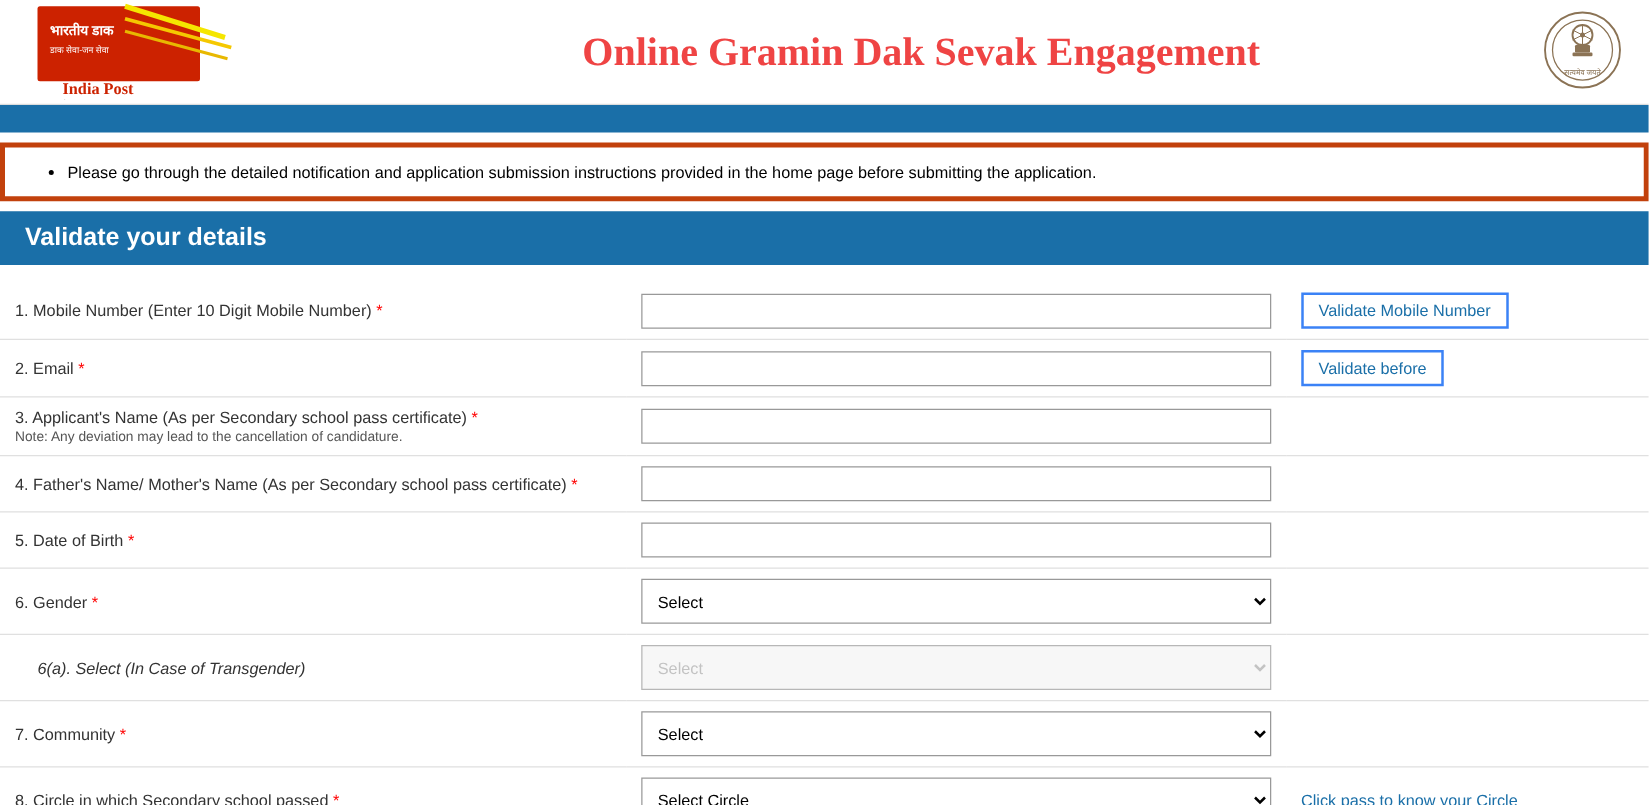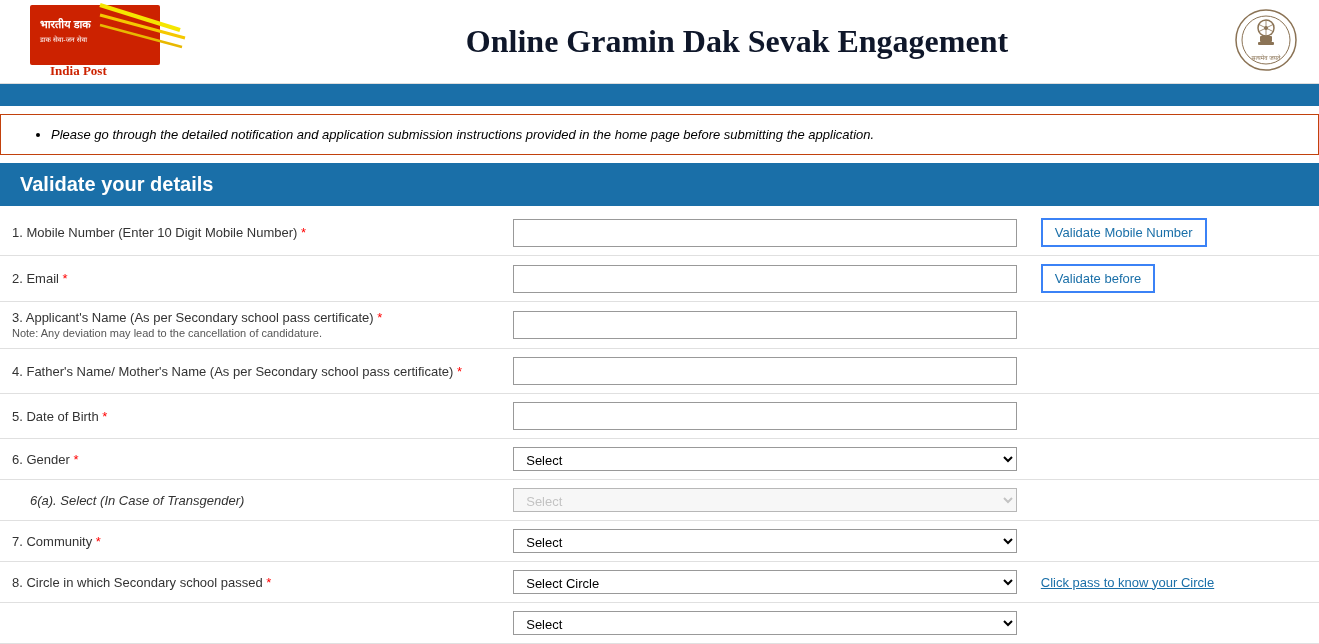--- a/index.html
+++ b/index.html
@@ -13,49 +13,48 @@
       background: #fff;
       padding: 0 20px;
       border-bottom: 1px solid #ddd;
     }
     .header-title {
       text-align: center;
       flex: 1;
     }
     .header-title h1 {
       font-size: 32px;
-      color: #0f172a;
+      color: #ef4444;
       font-family: Georgia, serif;
     }
 
     
     .blue-bar {
       background: #1a6fa8;
       height: 22px;
     }
 
     
     .notice {
       background: #fff;
-      border: 1px solid #c2410c;
+      border: 4px solid #c2410c;
       padding: 12px 20px;
       margin: 8px 0;
-      font-style: italic;
     }
     .notice ul { list-style: disc; padding-left: 30px; }
     .notice ul li { font-size: 13px; }
 
     
     .section-header {
       background: #1a6fa8;
       color: #fff;
       padding: 10px 20px;
       font-size: 20px;
       font-weight: bold;
-      margin-bottom: 4px;
+      margin-bottom: 14px;
     }
 
     
     .form-table {
       width: 100%;
       border-collapse: collapse;
     }
     .form-table tr {
       border-bottom: 1px solid #e0e0e0;
     }
@@ -81,21 +80,21 @@
       padding: 5px 8px;
       border: 1px solid #999;
       font-size: 13px;
       height: 28px;
     }
     .form-select {
       width: 100%;
       padding: 4px 8px;
       border: 1px solid #999;
       font-size: 13px;
-      height: 24px;
+      height: 36px;
       background: #fff;
       appearance: auto;
     }
     .form-select:disabled {
       background: #f5f5f5;
       color: #aaa;
     }
     .validate-btn {
       padding: 5px 12px;
       background: #fff;

